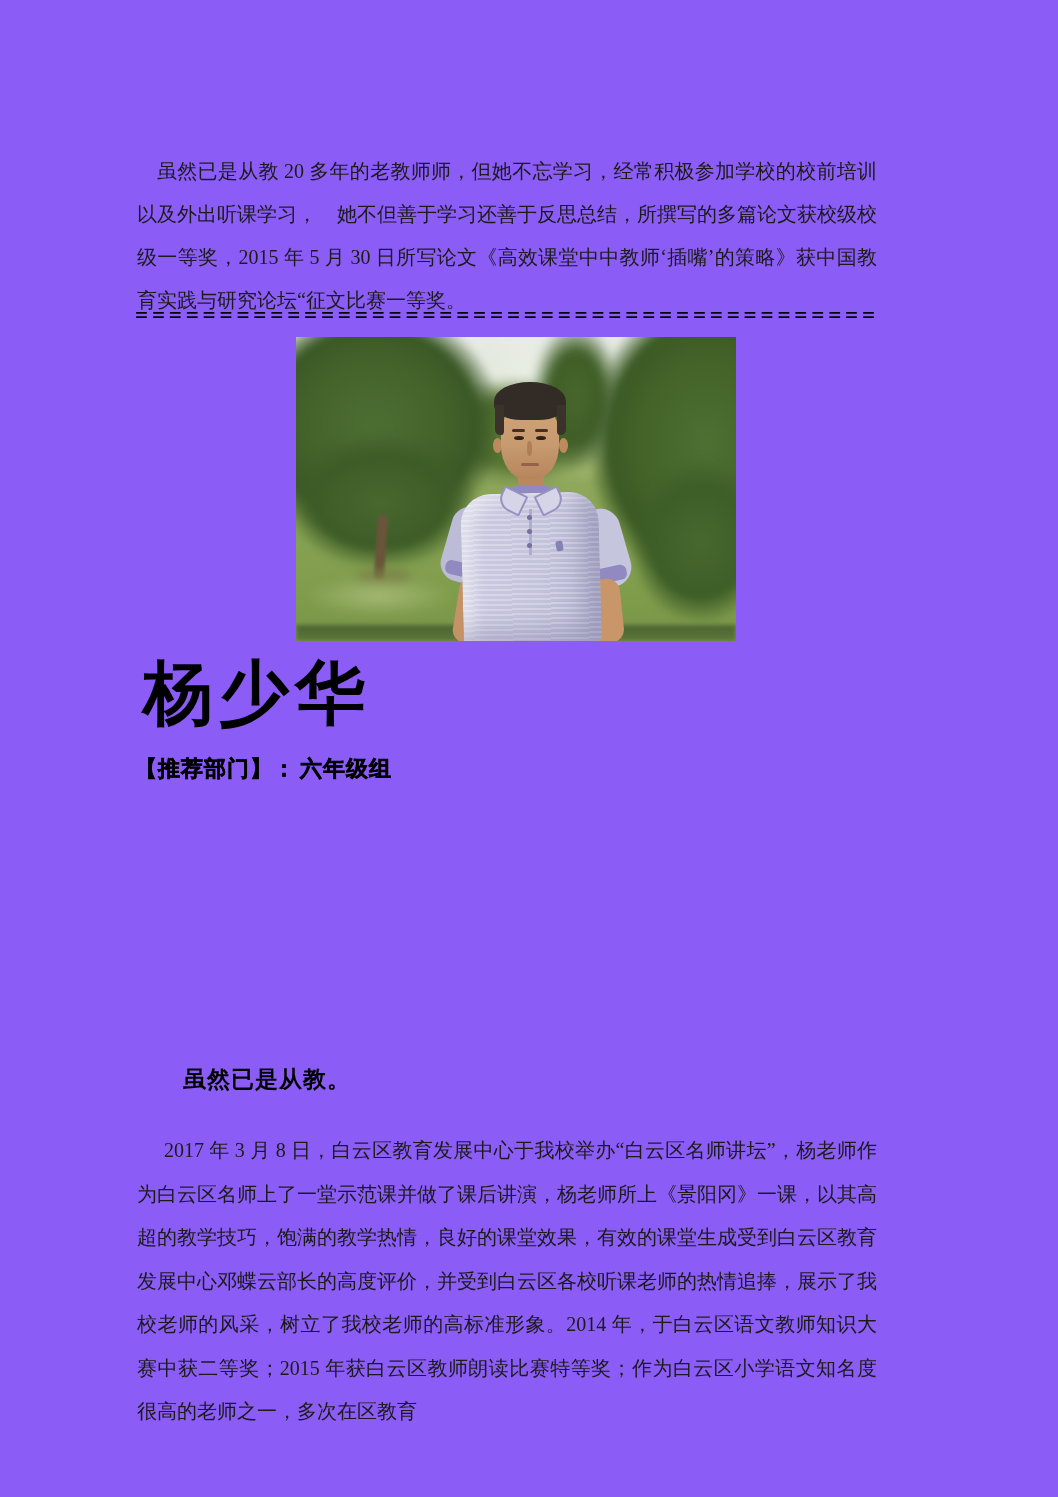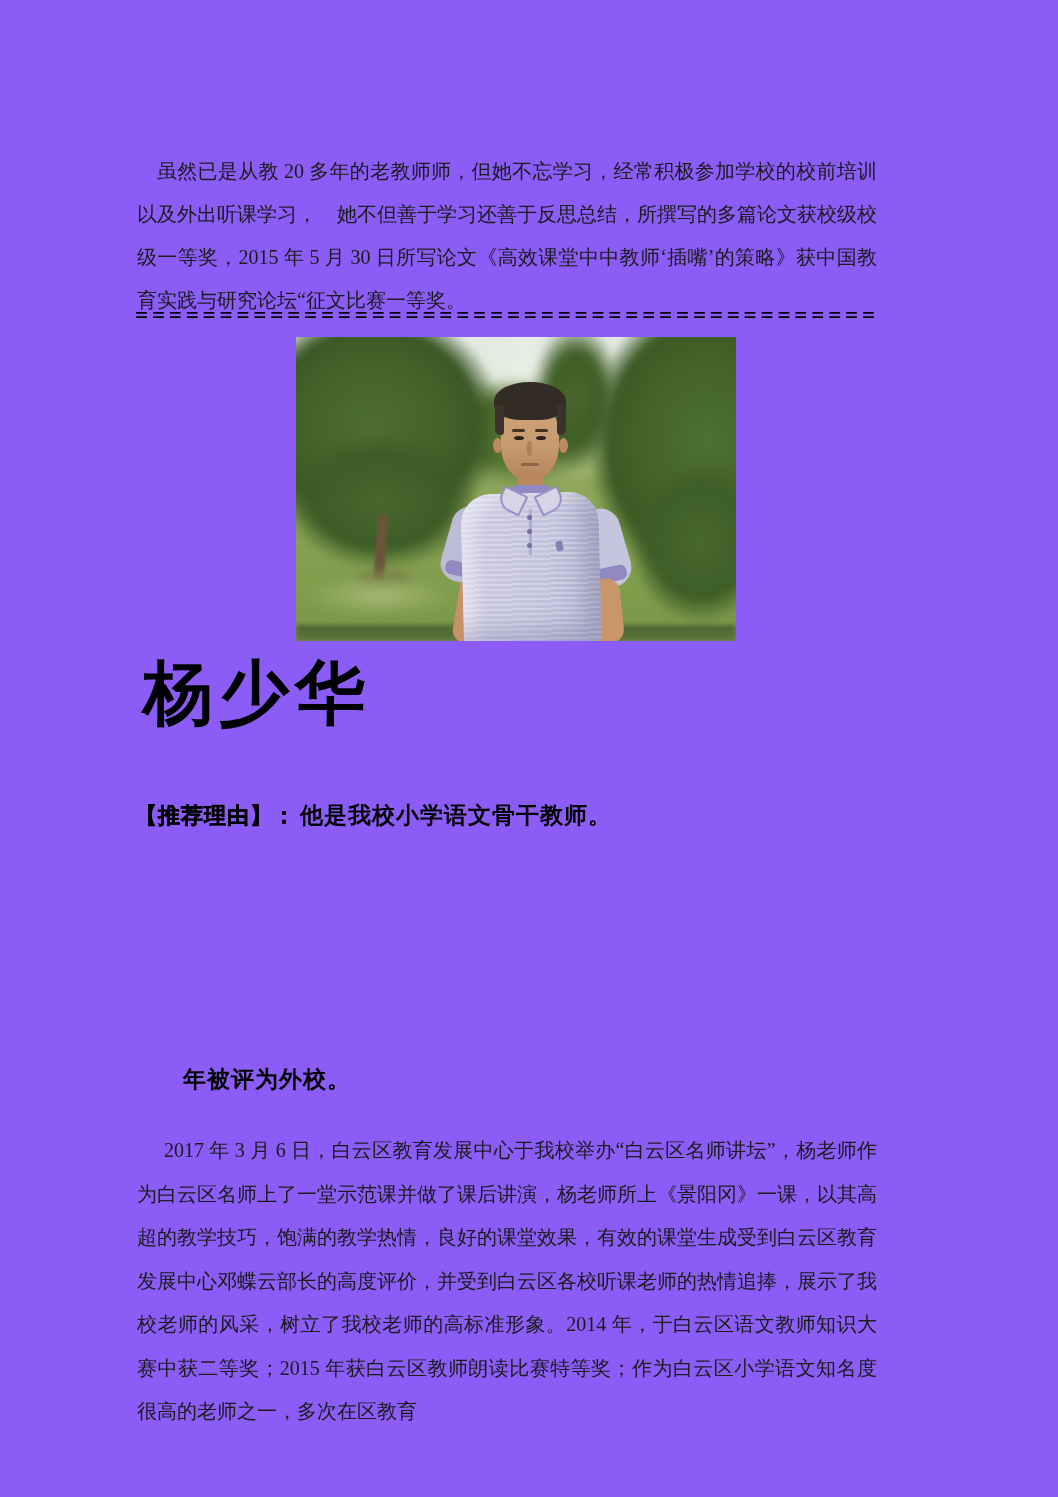--- a/index.html
+++ b/index.html
@@ -196,24 +196,24 @@
         <div class="p eye-l"></div>
         <div class="p eye-r"></div>
         <div class="p nose"></div>
         <div class="p mouth"></div>
       </div>
     </div>
   </div>
 
   <div class="big-title">杨少华</div>
 
-
-  <div class="hdr hdr-reason">
-    <span class="hdr-label">【推荐理由】：</span>
-    <span class="hdr-serif-value">他是我校小学语文骨干教师。</span>
+  <div class="hdr hdr-dept">
+    <span class="hdr-label">【推荐部门】：</span>
+    <span class="hdr-heavy-value">六年级组</span>
   </div>
 
 
-  <div class="subhead">年被评为外校。</div>
-
-  <p class="para para-2">2017 年 3 月 6 日，白云区教育发展中心于我校举办“白云区名师讲坛”，杨老师作为白云区名师上了一堂示范课并做了课后讲演，杨老师所上《景阳冈》一课，以其高超的教学技巧，饱满的教学热情，良好的课堂效果，有效的课堂生成受到白云区教育发展中心邓蝶云部长的高度评价，并受到白云区各校听课老师的热情追捧，展示了我校老师的风采，树立了我校老师的高标准形象。2014 年，于白云区语文教师知识大赛中获二等奖；2015 年获白云区教师朗读比赛特等奖；作为白云区小学语文知名度很高的老师之一，多次在区教育</p>
+
+  <div class="subhead">虽然已是从教。</div>
+
+  <p class="para para-2">2017 年 3 月 8 日，白云区教育发展中心于我校举办“白云区名师讲坛”，杨老师作为白云区名师上了一堂示范课并做了课后讲演，杨老师所上《景阳冈》一课，以其高超的教学技巧，饱满的教学热情，良好的课堂效果，有效的课堂生成受到白云区教育发展中心邓蝶云部长的高度评价，并受到白云区各校听课老师的热情追捧，展示了我校老师的风采，树立了我校老师的高标准形象。2014 年，于白云区语文教师知识大赛中获二等奖；2015 年获白云区教师朗读比赛特等奖；作为白云区小学语文知名度很高的老师之一，多次在区教育</p>
 
 </div>
 
 </body></html>

